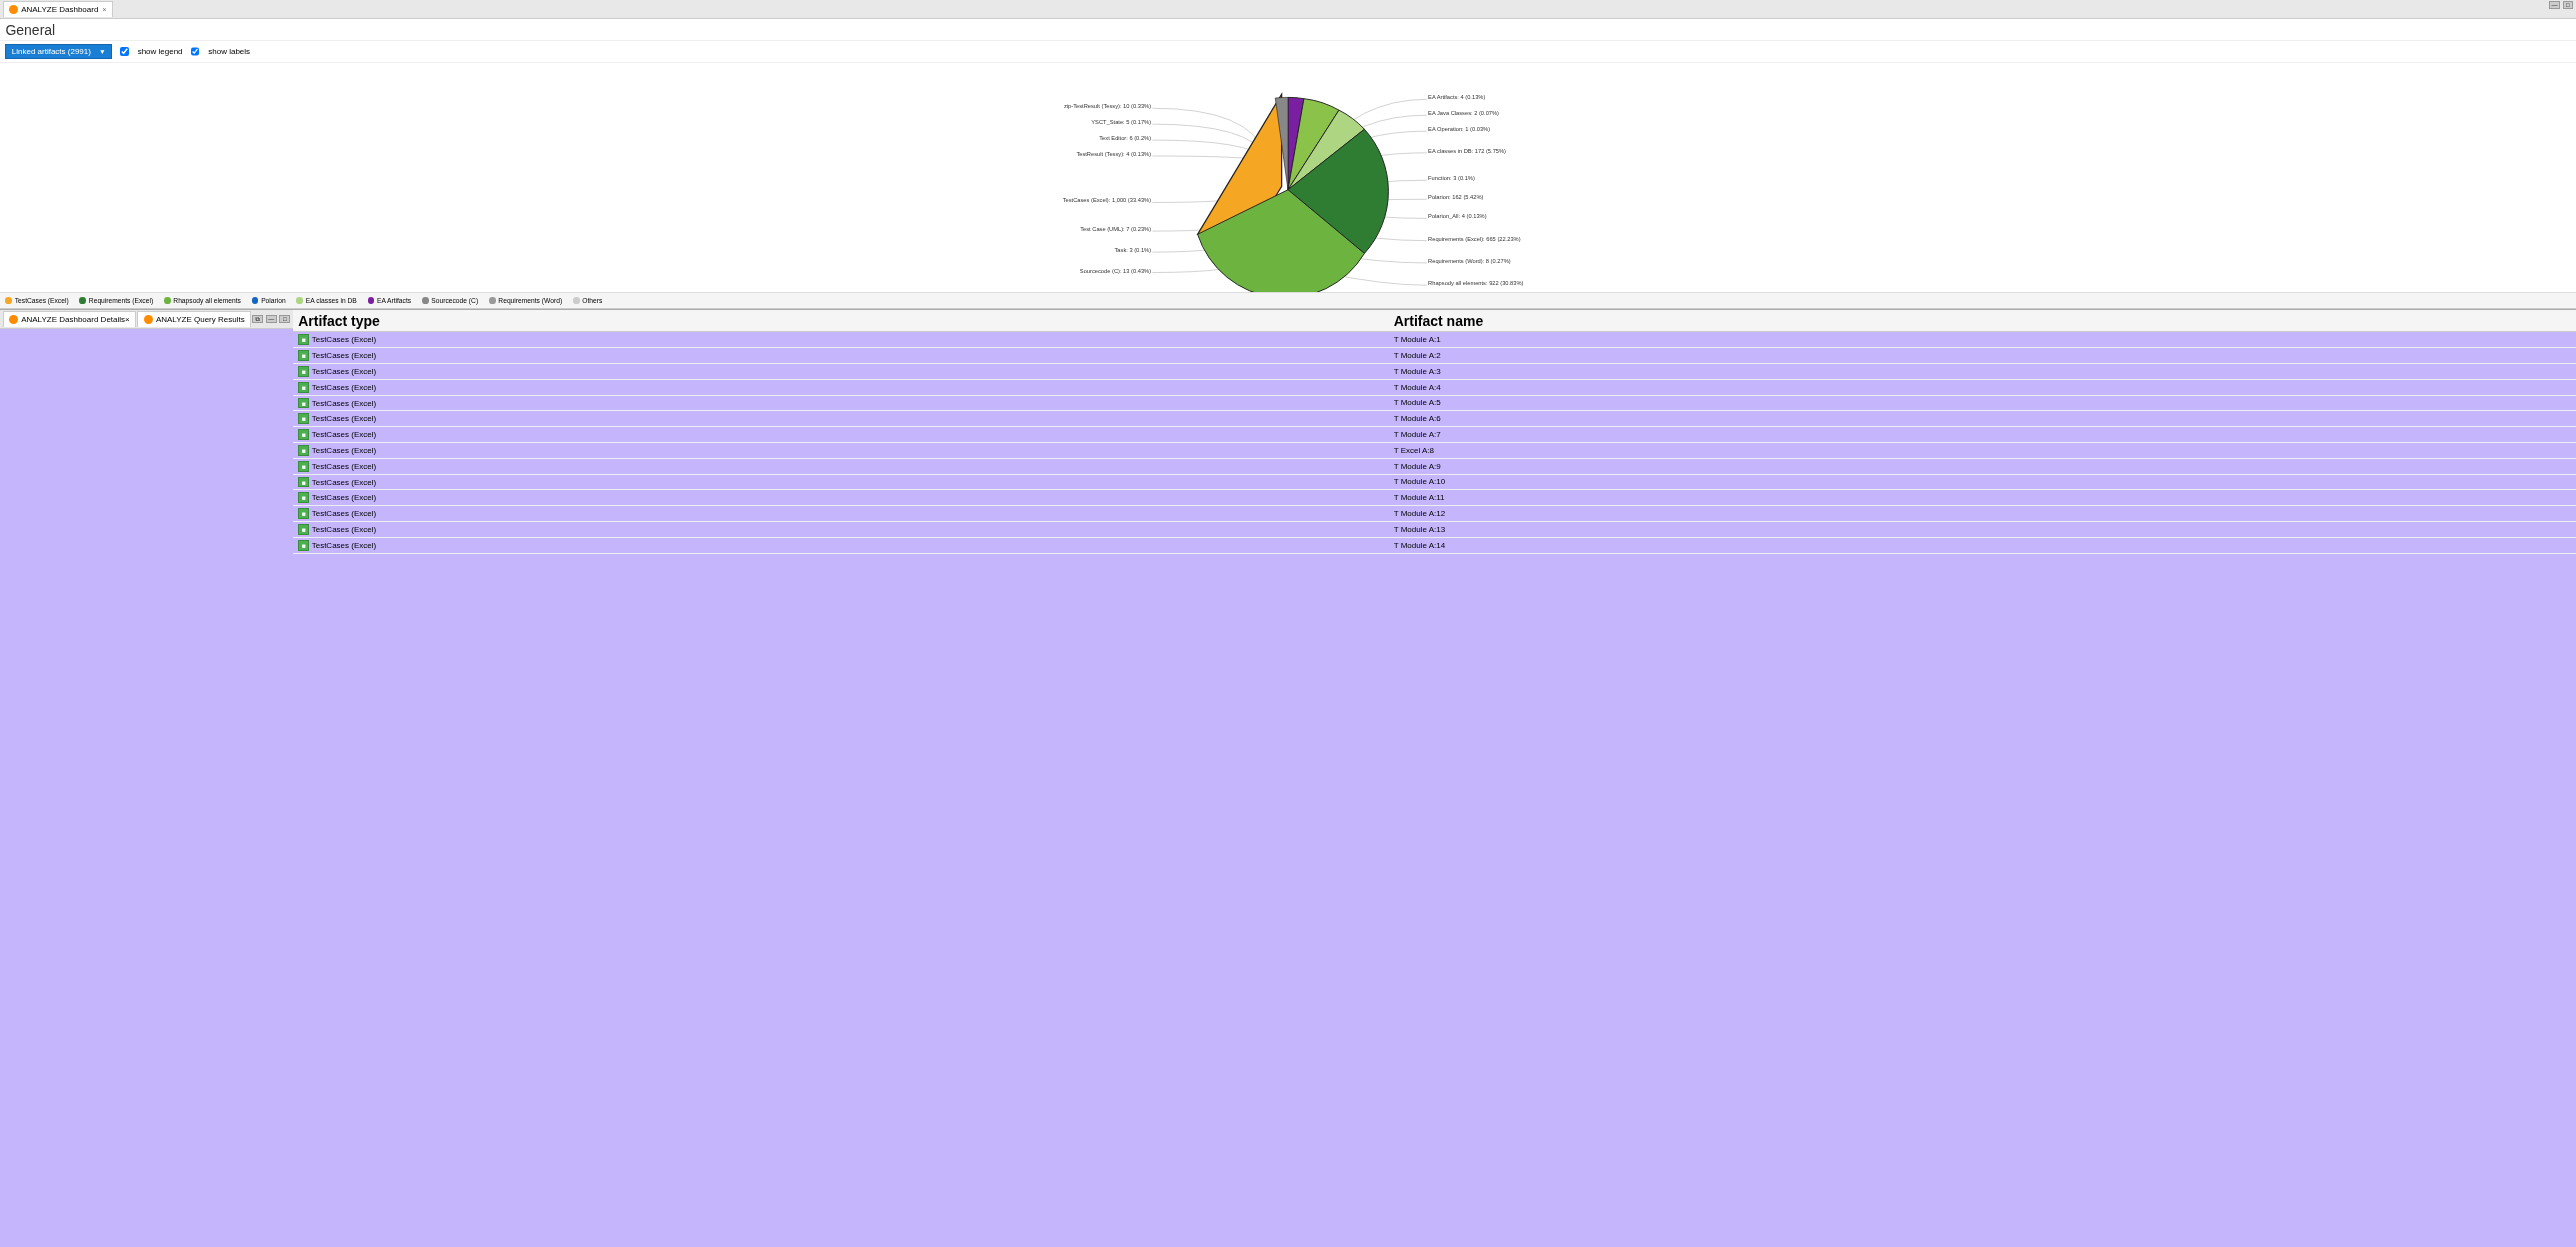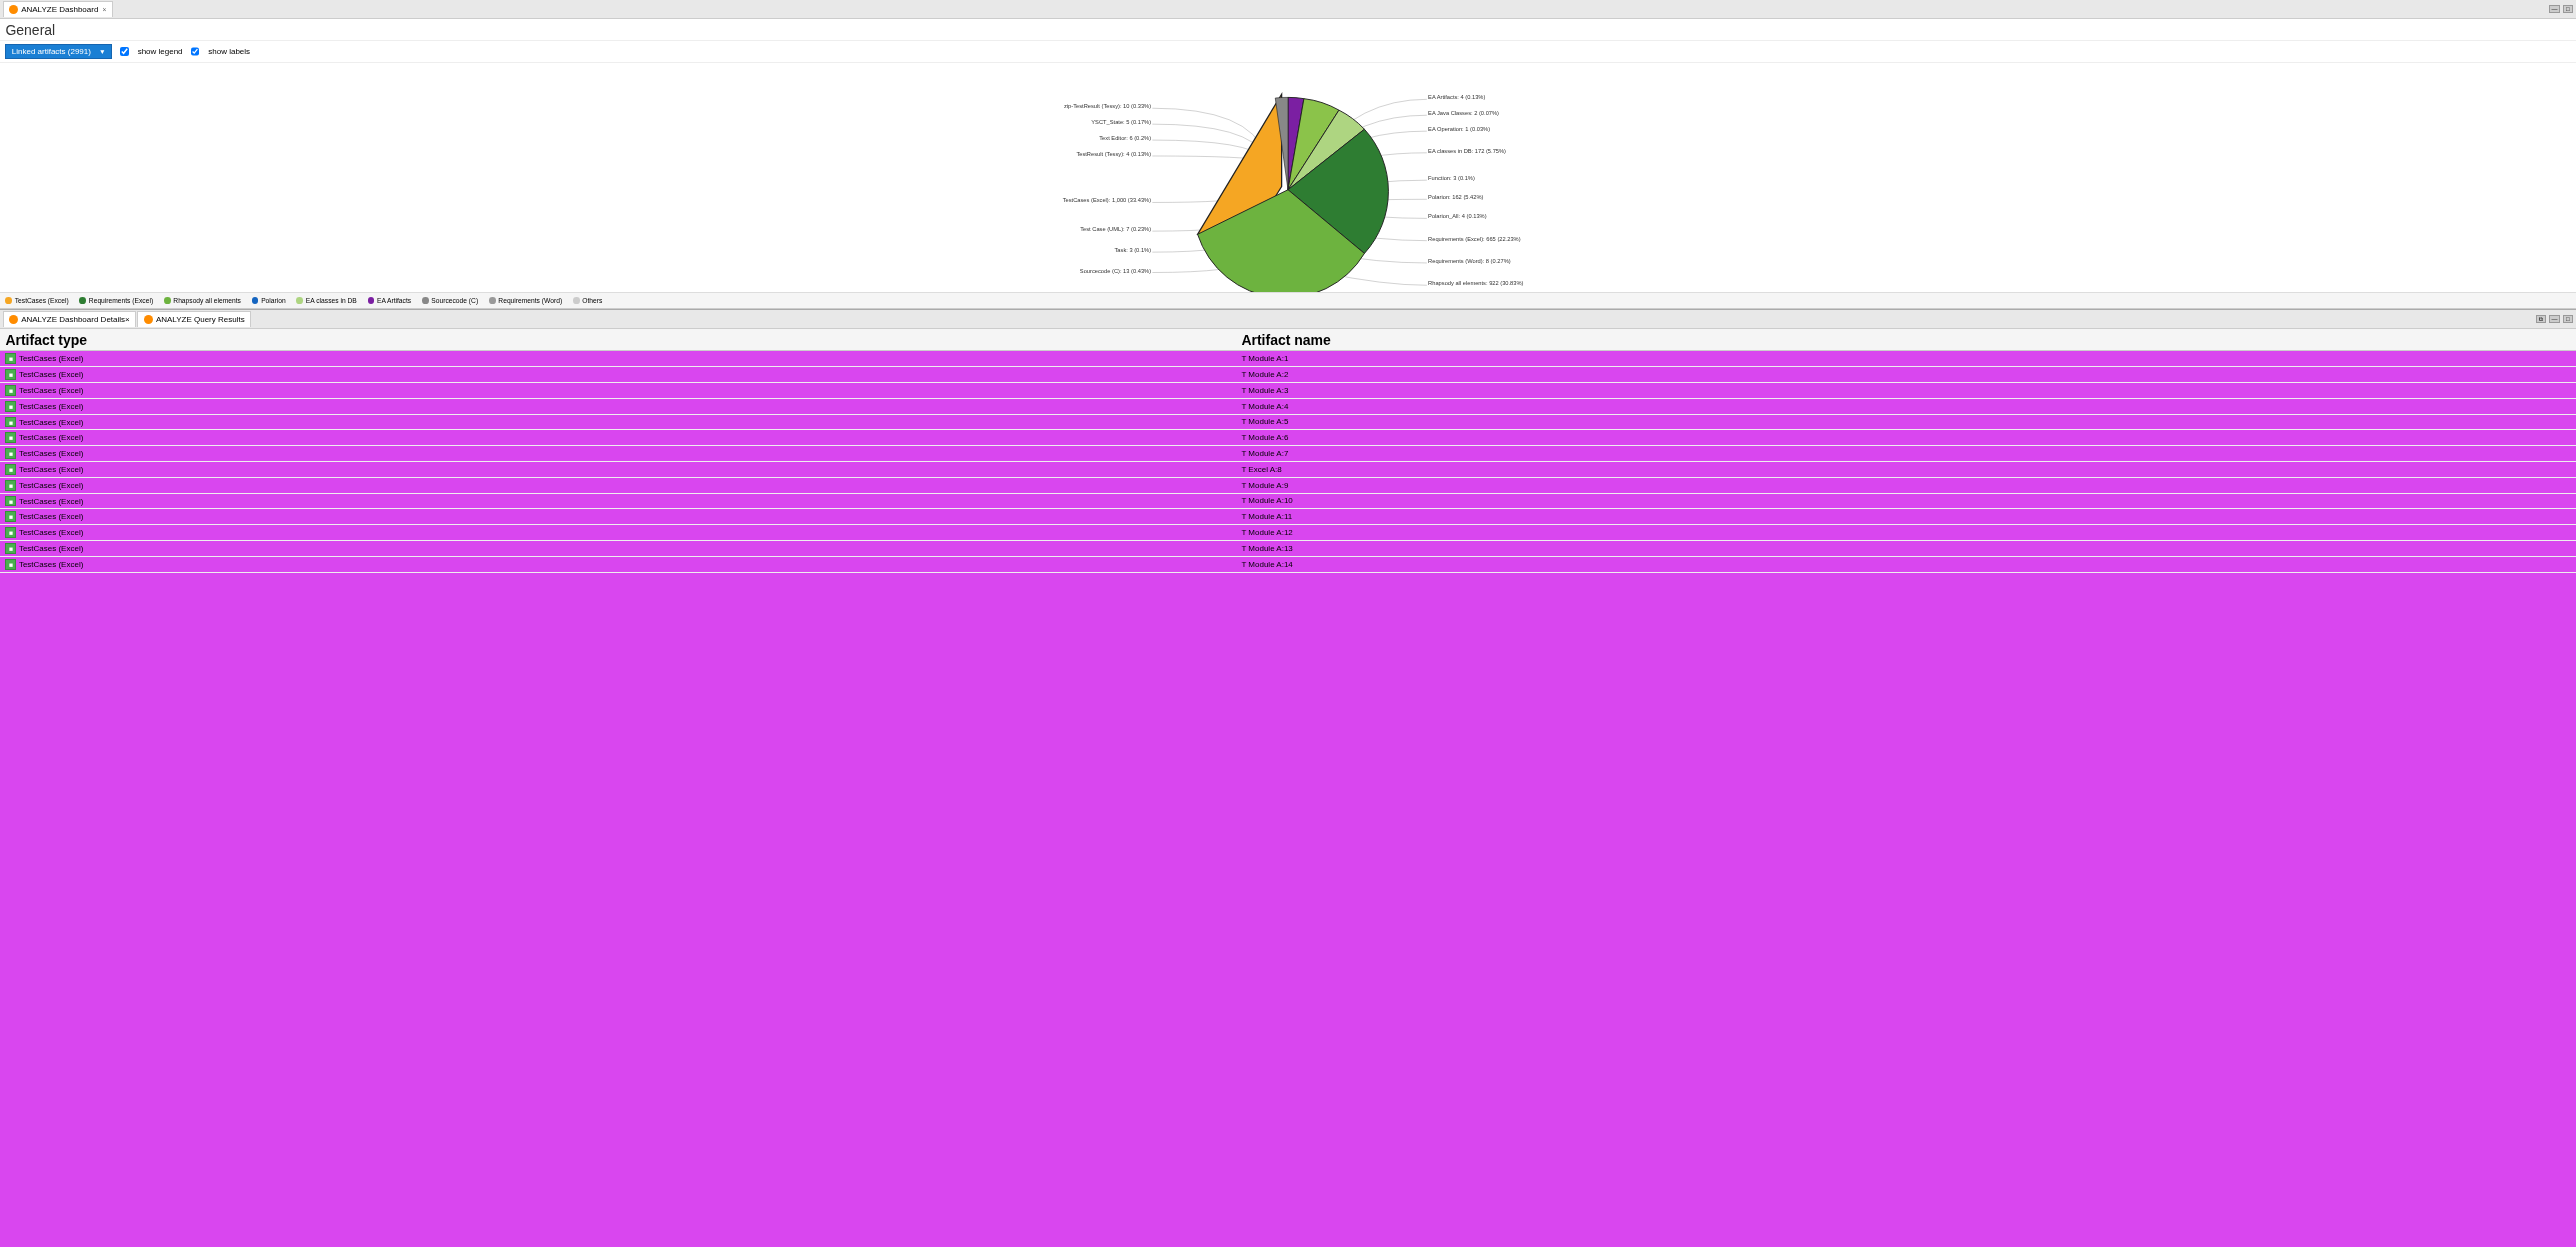--- a/index.html
+++ b/index.html
@@ -1,38 +1,38 @@
 <!DOCTYPE html>
 <html style="font-size:10.8px"><head>
   <meta charset="utf-8">
   <style>
     * { box-sizing: border-box; margin: 0; padding: 0; }
     body { font-family: Arial, sans-serif; font-size: 8px; background: #f0f0f0; overflow: hidden; height: 100vh; display: flex; flex-direction: column; }
 
     
     .top-panel { background: #fff; border-bottom: 0.7px solid #ccc; flex: 0 0 auto; display: flex; flex-direction: column; height: 309px; }
-    .tab-bar { background: #e8e8e8; border-bottom: 0.7px solid #ccc; display: flex; align-items: center; padding: 1.3px 2.7px; height: 19px; }
+    .tab-bar { background: #e8e8e8; border-bottom: 0.7px solid #ccc; display: flex; align-items: flex-start; padding: 1.3px 2.7px; height: 19px; }
     .tab { display: flex; align-items: center; background: #fff; border: 0.7px solid #ccc; border-bottom: none; padding: 1.3px 5.4px; margin-right: 1.3px; font-size: 8px; cursor: pointer; height: 16px; }
     .tab .tab-icon { width: 9.4px; height: 9.4px; border-radius: 50%; background: #ff8c00; display: inline-block; margin-right: 2.7px; }
     .tab .close-btn { margin-left: 4px; color: #666; font-size: 6.7px; cursor: pointer; }
     .window-controls { margin-left: auto; display: flex; gap: 2.7px; }
     .win-btn { width: 10.8px; height: 8px; background: #ccc; border: 0.7px solid #999; font-size: 6px; display: flex; align-items: center; justify-content: center; cursor: pointer; }
 
     .general-label { padding: 2.7px 5.4px; font-size: 14px; color: #333; border-bottom: 0.7px solid #eee; }
 
     .toolbar { display: flex; align-items: center; padding: 2.7px 5.4px; gap: 8px; border-bottom: 0.7px solid #eee; }
     .dropdown-btn { background: #1a7fd4; color: #fff; border: 0.7px solid #1565b0; padding: 2px 5.4px; font-size: 8px; cursor: pointer; display: flex; align-items: center; gap: 8px; }
     .dropdown-btn .arrow { font-size: 6.7px; }
     .checkbox-group { display: flex; align-items: center; gap: 9px; font-size: 8px; }
     .checkbox-group input[type=checkbox] { width: 8.7px; height: 8.7px; }
 
     .chart-area { flex: 1; overflow: hidden; position: relative; display: flex; align-items: center; justify-content: center; }
 
     
-    .bottom-panel { background: #d946ef; border-top: 1.3px solid #aaa; flex: 1; display: flex; flex-direction: column; overflow: hidden; }
+    .bottom-panel { background: #c4b5fd; border-top: 1.3px solid #aaa; flex: 1; display: flex; flex-direction: row; overflow: hidden; }
     .bottom-tab-bar { background: #e8e8e8; border-bottom: 0.7px solid #ccc; display: flex; align-items: center; padding: 1.3px 2.7px; height: 19px; }
     .bottom-tab { display: flex; align-items: center; background: #fff; border: 0.7px solid #ccc; border-bottom: none; padding: 1.3px 5.4px; margin-right: 1.3px; font-size: 8px; cursor: pointer; height: 16px; }
     .bottom-tab.active { background: #fff; }
     .bottom-tab .tab-icon { width: 9.4px; height: 9.4px; border-radius: 50%; background: #ff8c00; display: inline-block; margin-right: 2.7px; }
 
     .table-container { flex: 1; overflow-y: auto; }
     table { width: 100%; border-collapse: collapse; }
     thead th { background: #f5f5f5; border-bottom: 1.3px solid #ccc; padding: 2.7px 5.4px; text-align: left; font-size: 14px; font-weight: bold; position: sticky; top: 0; z-index: 10; }
     tbody tr { border-bottom: 0.7px solid #eee; }
     tbody td { padding: 2px 5.4px; font-size: 8px; }

